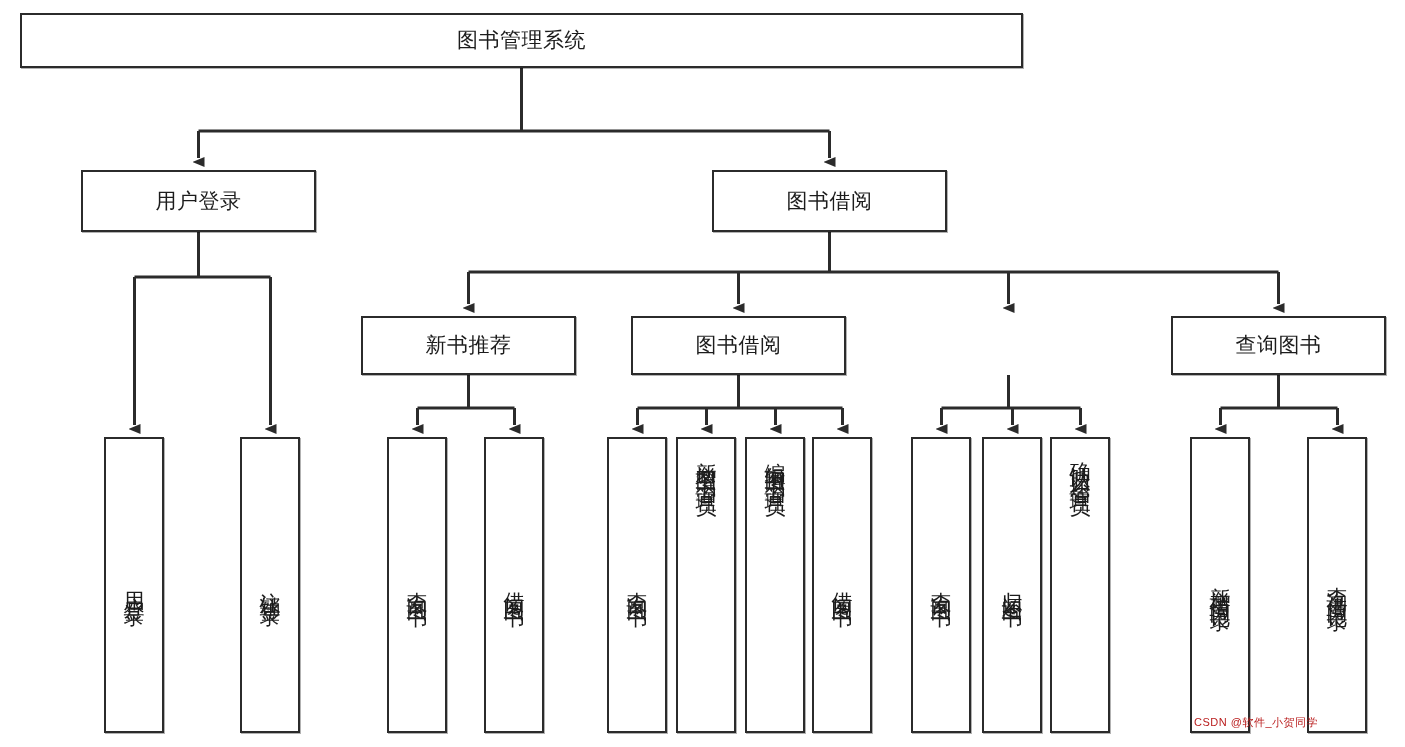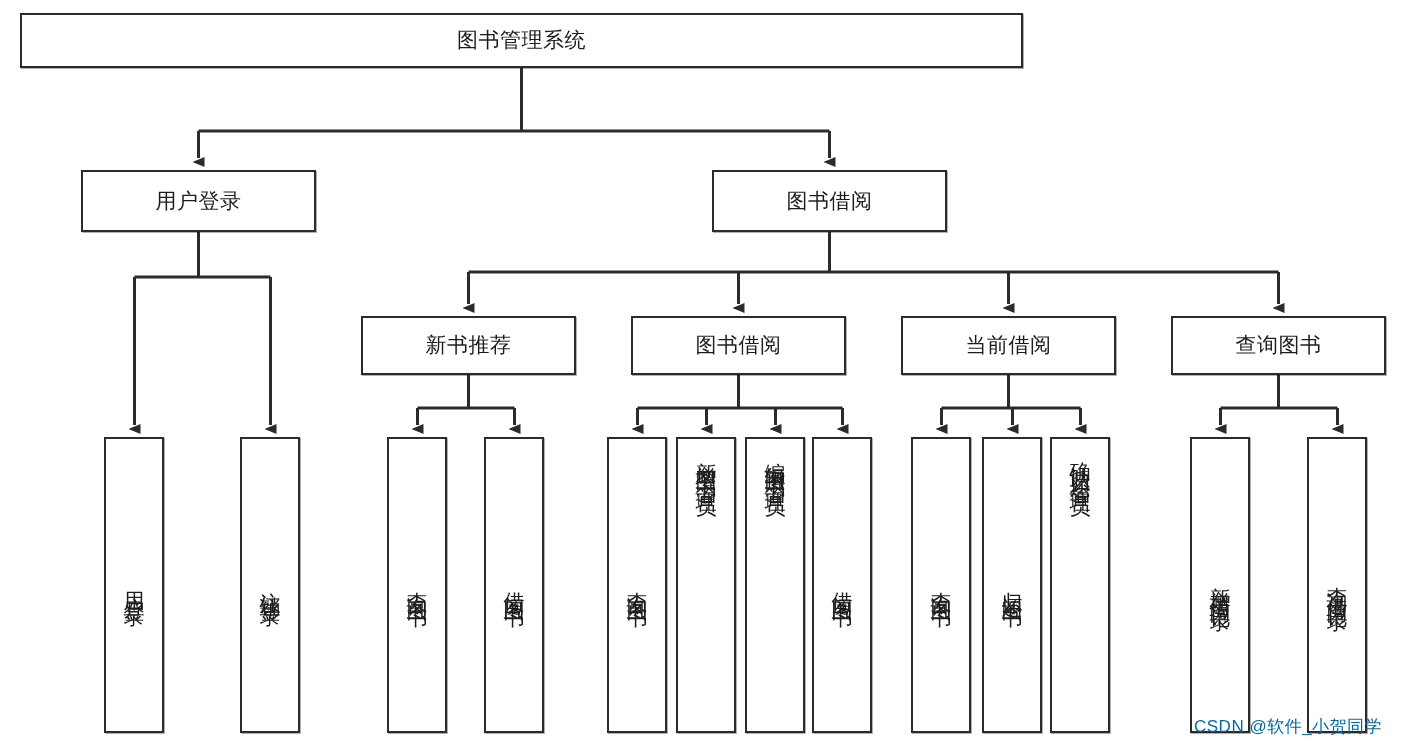--- a/index.html
+++ b/index.html
@@ -60,22 +60,22 @@
     line-height: 1.05;
     letter-spacing: 5px;
     white-space: nowrap;
   }
   .node-box.vertical.centered {
     align-items: center;
     padding-top: 0;
   }
   .watermark {
     position: absolute;
-    color: #0369a1;
-    font-size: 17px;
+    color: #b91c1c;
+    font-size: 11px;
     letter-spacing: 0.5px;
     white-space: nowrap;
     user-select: none;
   }
 </style>
 </head>
 <body>
 
 <div id="diagram-root">
 
@@ -142,23 +142,20 @@
   <div class="node-box" id="box-l2-1" style="left: 712px; top: 170px; width: 235px; height: 62px;">
     <span class="node-label">图书借阅</span>
   </div>
 
   <div class="node-box" id="box-l3-0" style="left: 361px; top: 316px; width: 215px; height: 59px;">
     <span class="node-label">新书推荐</span>
   </div>
   <div class="node-box" id="box-l3-1" style="left: 631px; top: 316px; width: 215px; height: 59px; align-items: center;">
     <span class="node-label">图书借阅</span>
   </div>
-  <div class="node-box" id="box-l3-2" style="left: 901px; top: 316px; width: 215px; height: 59px;">
-    <span class="node-label">当前借阅</span>
-  </div>
   <div class="node-box" id="box-l3-3" style="left: 1171px; top: 316px; width: 215px; height: 59px;">
     <span class="node-label">查询图书</span>
   </div>
 
   <div class="node-box vertical centered" id="box-leaf-0" style="left: 104px; top: 437px; width: 60px; height: 296px;">
     <span class="node-label">用户登录</span>
   </div>
   <div class="node-box vertical centered" id="box-leaf-1" style="left: 240px; top: 437px; width: 60px; height: 296px;">
     <span class="node-label">注销登录</span>
   </div>

